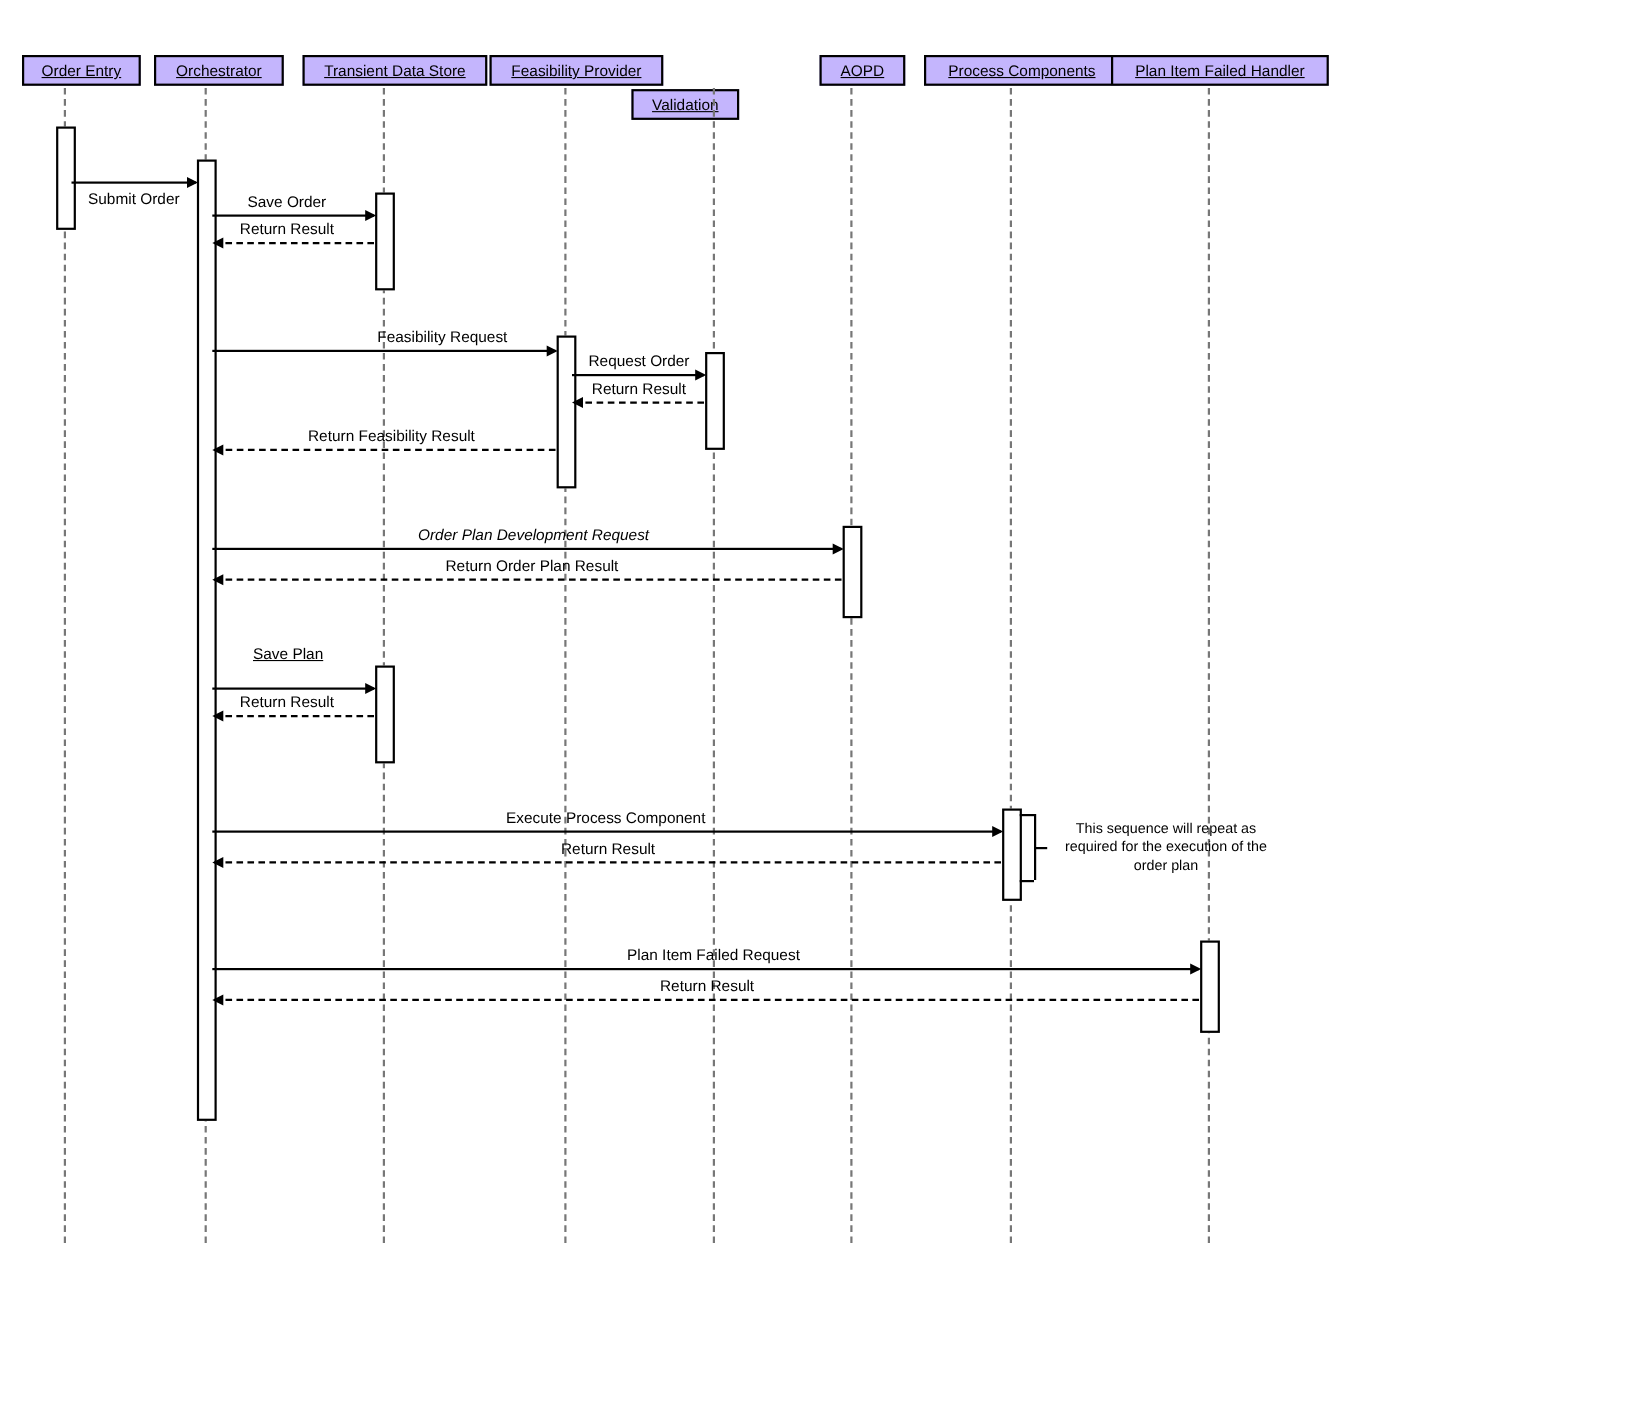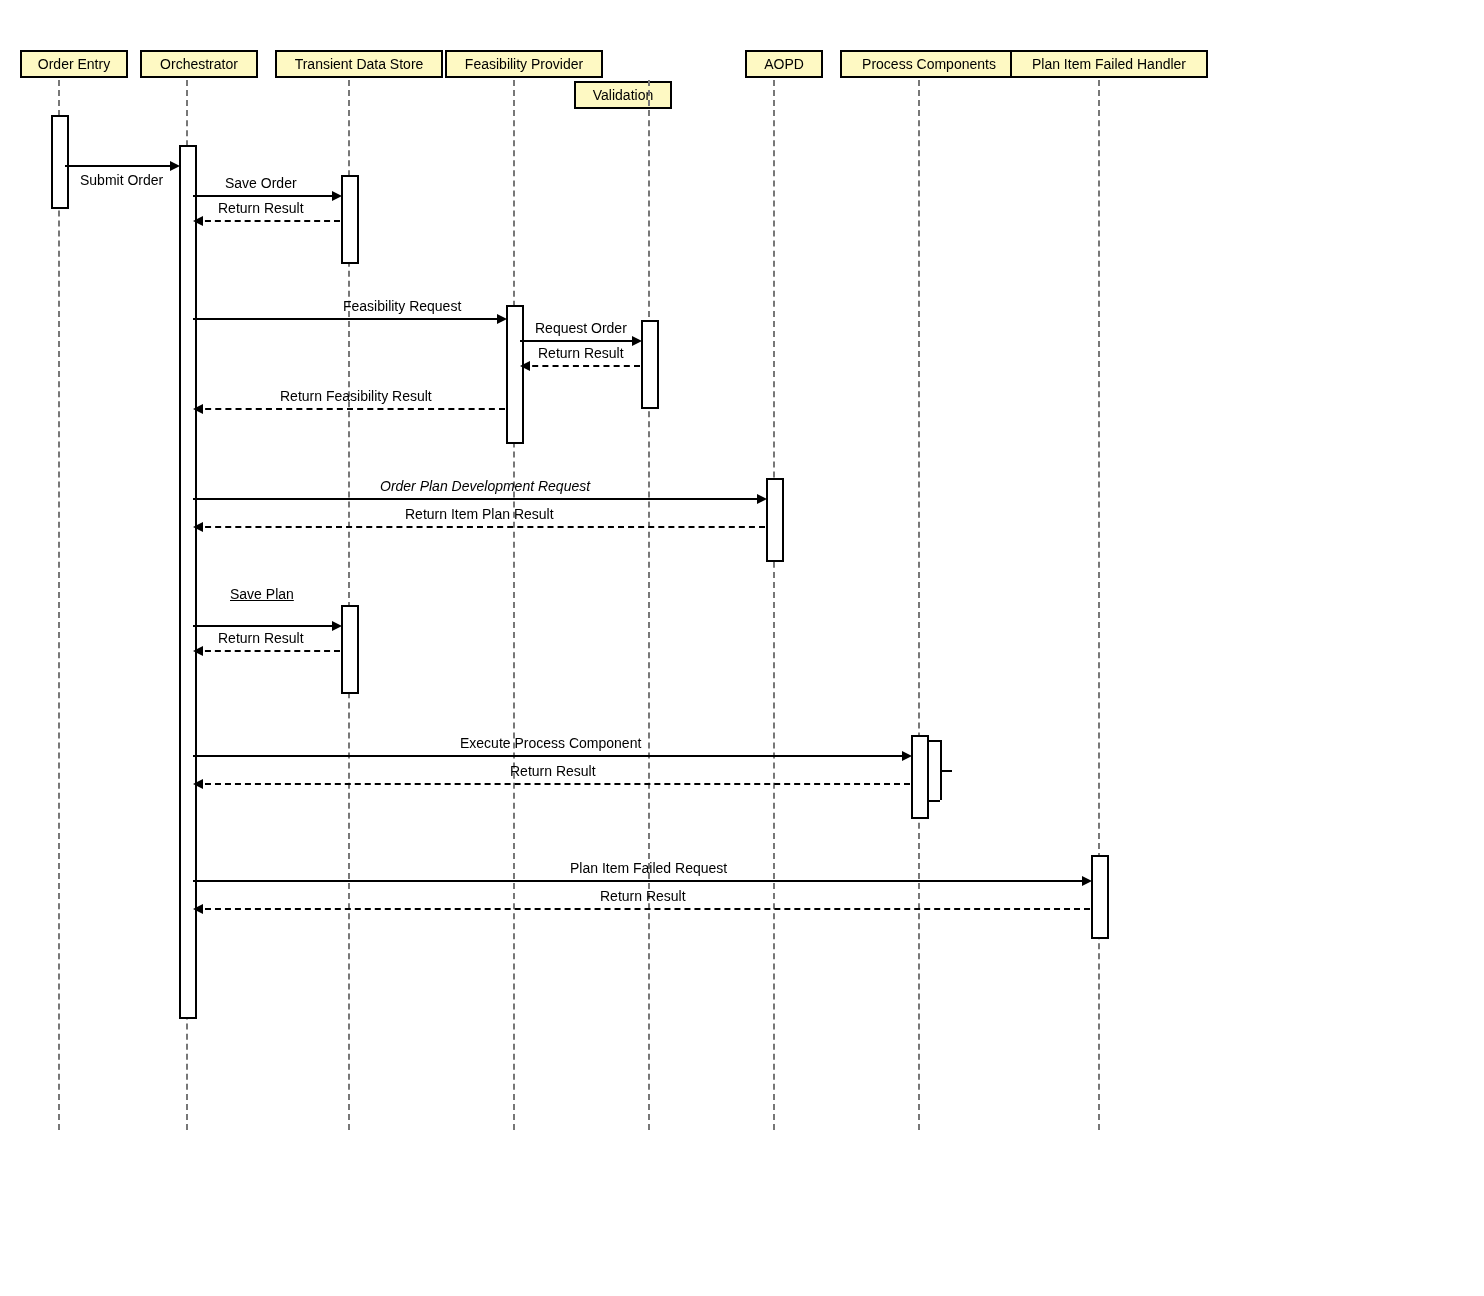--- a/index.html
+++ b/index.html
@@ -11,23 +11,24 @@
   }
   .canvas {
     position: relative;
     width: 1484px;
     height: 1296px;
   }
   .participant {
     position: absolute;
     top: 50px;
     border: 2px solid #000;
-    background: #fef9c3;
+    background: #c4b5fd;
     padding: 4px 12px;
     text-align: center;
+    text-decoration: underline;
     white-space: nowrap;
     font-size: 14px;
   }
   .lifeline {
     position: absolute;
     width: 0;
     border-left: 2px dashed #777;
   }
   .activation {
     position: absolute;
@@ -151,21 +152,21 @@
   <div class="msg-label" style="left:280px; top:388px;text-align:right;">Return Feasibility Result</div>
   <div class="arrow dashed" style="left:195px; top:408px; width:310px;">
       <div class="arrowhead left"></div>
     </div>
 
   <div class="msg-label" style="left:380px; top:478px;font-style:italic;">Order Plan Development Request</div>
   <div class="arrow solid" style="left:193px; top:498px; width:572px;">
       <div class="arrowhead right"></div>
     </div>
 
-  <div class="msg-label" style="left:405px; top:506px;">Return Item Plan Result</div>
+  <div class="msg-label" style="left:405px; top:506px;">Return Order Plan Result</div>
   <div class="arrow dashed" style="left:195px; top:526px; width:570px;">
       <div class="arrowhead left"></div>
     </div>
 
   <div class="msg-label" style="left:230px; top:586px;text-decoration:underline;">Save Plan</div>
   <div class="arrow solid" style="left:193px; top:625px; width:147px;">
       <div class="arrowhead right"></div>
     </div>
 
   <div class="msg-label" style="left:218px; top:630px;">Return Result</div>
@@ -180,20 +181,21 @@
 
   <div class="msg-label" style="left:510px; top:763px;">Return Result</div>
   <div class="arrow dashed" style="left:195px; top:783px; width:715px;">
       <div class="arrowhead left"></div>
     </div>
 
   <div class="bracket-v" style="left:940px; top:740px; height:60px;"></div>
   <div class="bracket-h" style="left:927px; top:740px; width:13px;"></div>
   <div class="bracket-h" style="left:927px; top:800px; width:13px;"></div>
   <div class="bracket-h" style="left:940px; top:770px; width:12px;"></div>
+  <div class="note-box" style="left:955px; top:745px;">This sequence will repeat as required for the execution of the order plan</div>
 
   <div class="msg-label" style="left:570px; top:860px;">Plan Item Failed Request</div>
   <div class="arrow solid" style="left:193px; top:880px; width:897px;">
       <div class="arrowhead right"></div>
     </div>
 
   <div class="msg-label" style="left:600px; top:888px;">Return Result</div>
   <div class="arrow dashed" style="left:195px; top:908px; width:895px;">
       <div class="arrowhead left"></div>
     </div>

